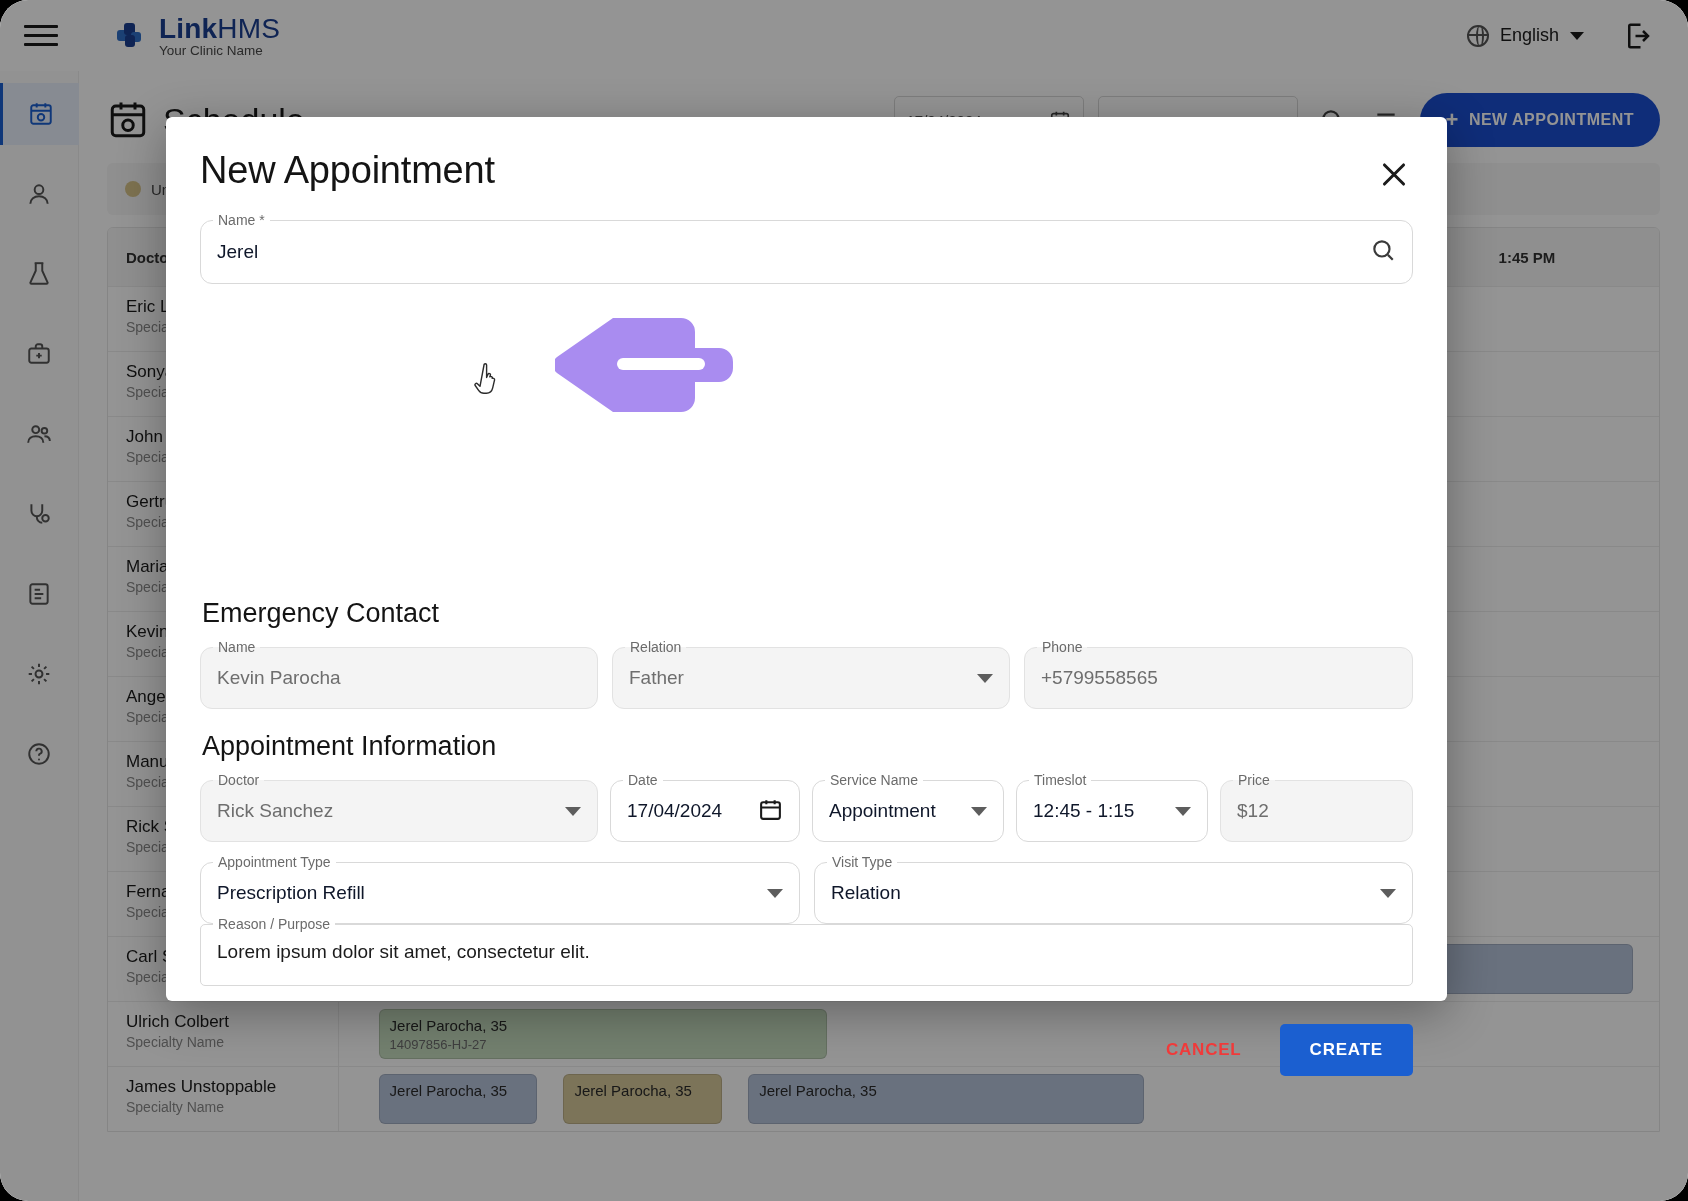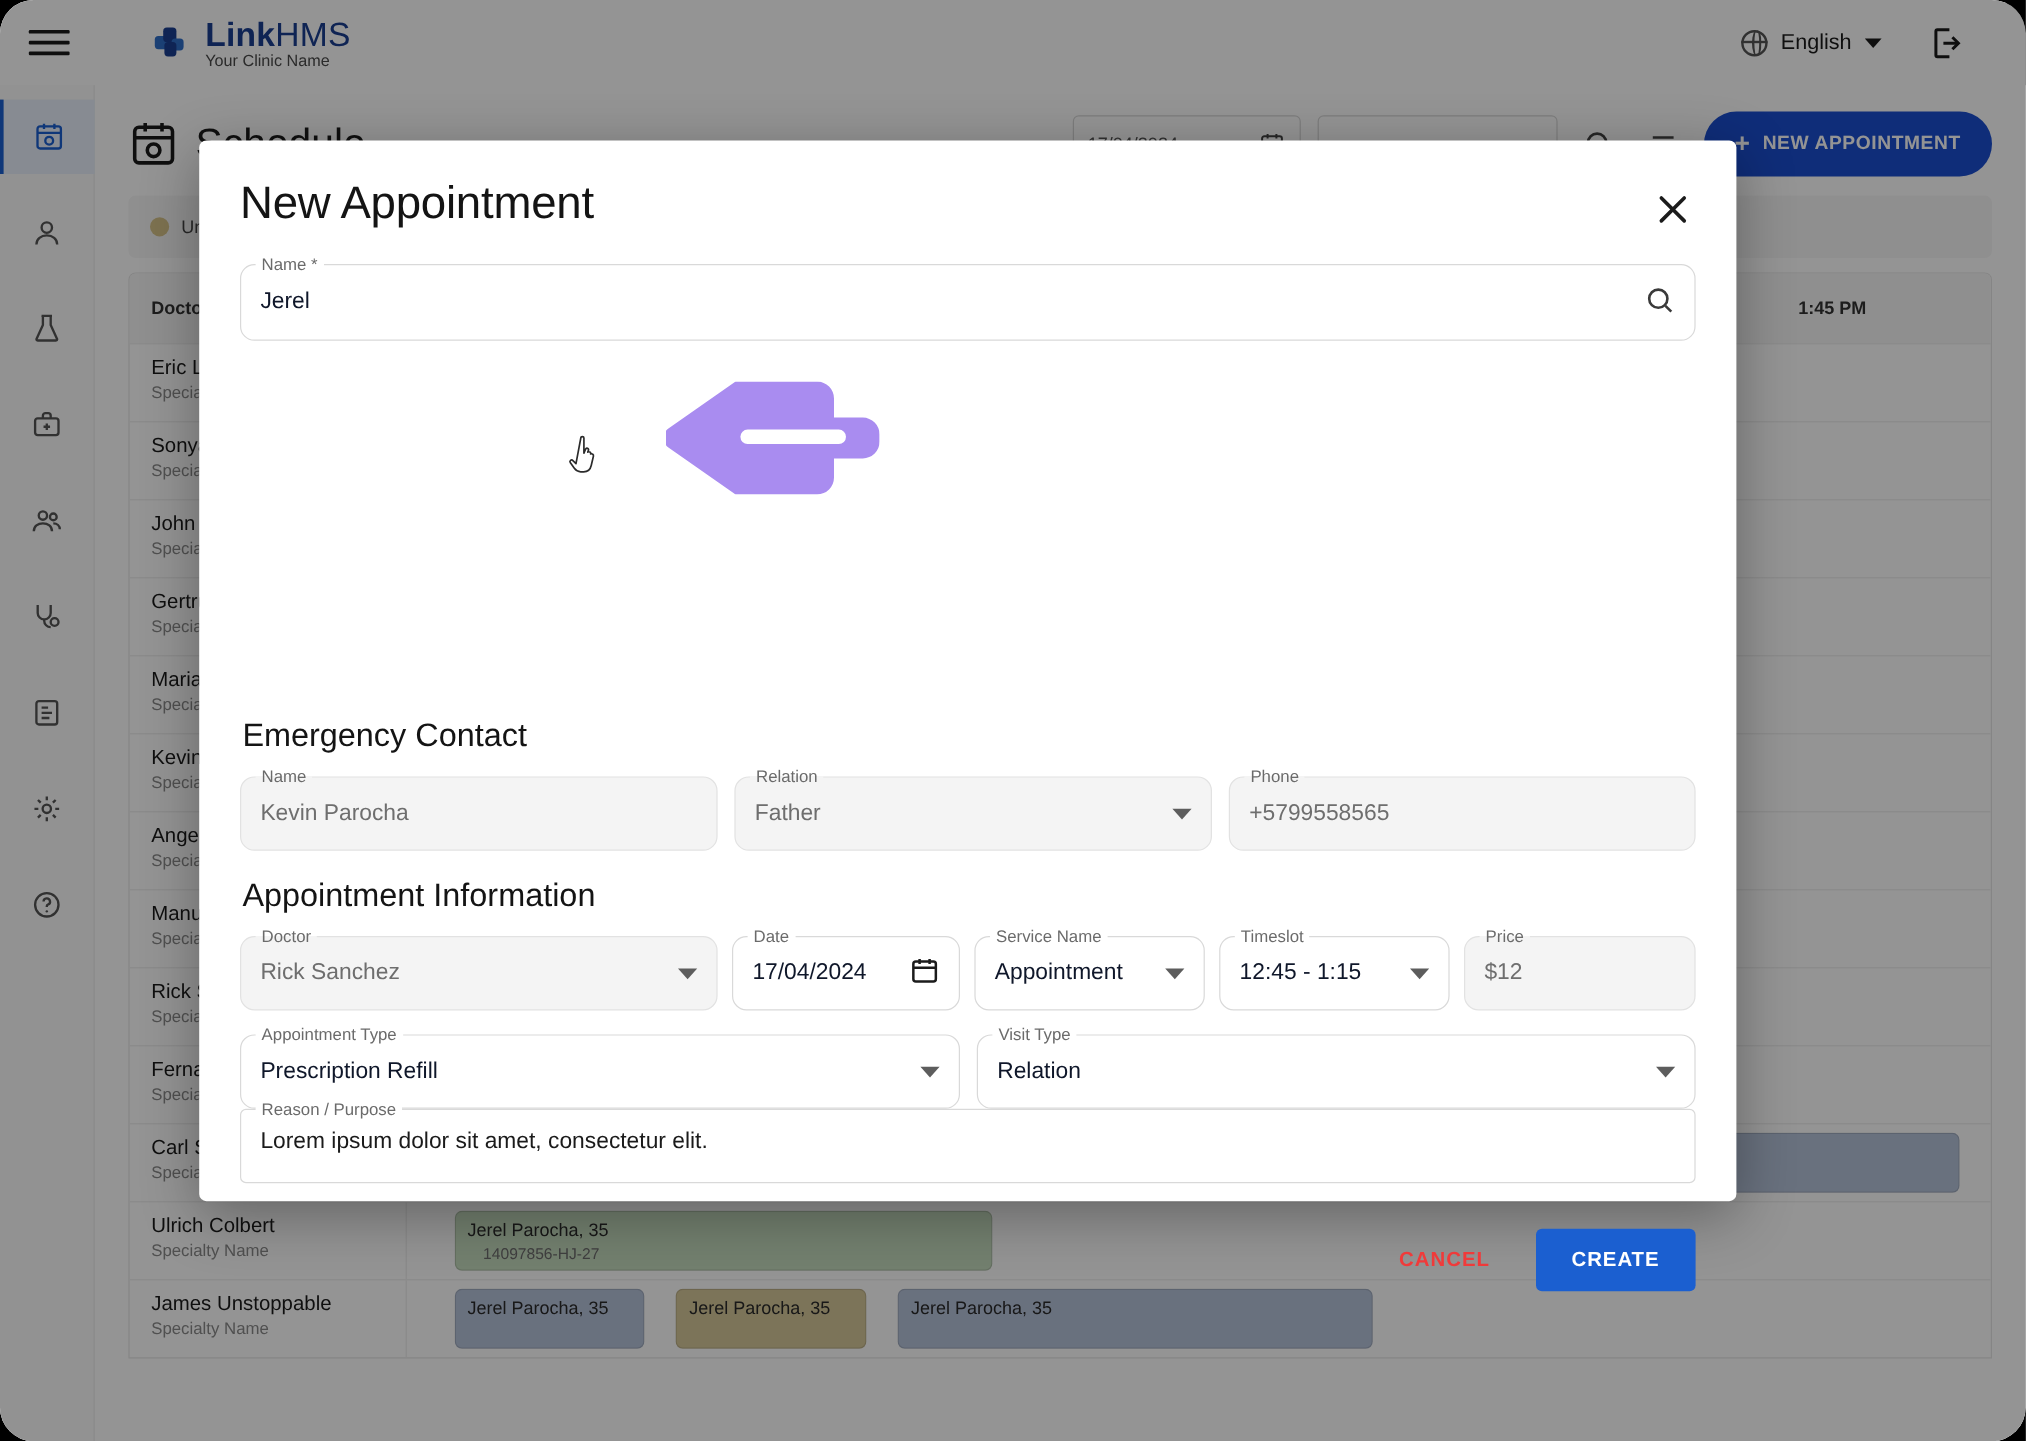--- a/index.html
+++ b/index.html
@@ -11,25 +11,24 @@
   }
   #app {
     position: absolute; inset: 0;
     background: #ffffff;
     border-radius: 28px;
     overflow: hidden;
   }
 
   
   .topbar {
-    position: absolute; top: 0; left: 0; right: 16px; height: 71px;
+    position: absolute; top: 0; left: 0; right: 0; height: 71px;
     background: #fff;
     display: flex; align-items: center;
     z-index: 1;
-    gap: 12px;
   }
   .hamburger { margin-left: 24px; width: 34px; height: 34px; display:flex; flex-direction:column; justify-content:center; gap:6px; cursor:pointer;}
   .hamburger i { display:block; height: 3px; background:#1b1b1b; border-radius:1px;}
   .brand { margin-left: 57px; display:flex; align-items:center; gap: 10px;}
   .brand-mark { width: 34px; height: 34px; position: relative;}
   .brand-text .l1 { font-size: 28px; color:#1b3f91; font-weight: 400; letter-spacing: .2px;}
   .brand-text .l1 b { font-weight: 700; }
   .brand-text .l2 { font-size: 13.5px; color:#4a4a4a; margin-top:-2px;}
   .top-right { margin-left:auto; display:flex; align-items:center; gap:34px; padding-right: 30px;}
   .lang { display:flex; align-items:center; gap:11px; font-size: 18px; color:#1b1b1b; cursor:pointer;}
@@ -64,21 +63,21 @@
   .sched { margin: 12px 28px 0 28px; border:1px solid #e6e6e6; border-top-left-radius:6px; border-top-right-radius:6px; overflow:hidden;}
   .sched-head { display:flex; height:58px; background:#f7f7f7; align-items:center; font-size:15px; font-weight:700; color:#333;}
   .sched-head .hcell { flex:1; text-align:center;}
   .sched-head .hcell.doc { flex:0 0 230px; text-align:left; padding-left:18px;}
   .row { display:flex; min-height:65px; border-top:1px solid #ededed;}
   .row .doc { flex:0 0 230px; padding:10px 0 0 18px;}
   .row .doc .nm { font-size:17px; color:#1b1b1b;}
   .row .doc .sp { font-size:14px; color:#8a8a8a; margin-top:2px;}
   .row .slots { flex:1; position:relative; border-left:1px solid #ededed;}
   .appt { position:absolute; top:7px; bottom:7px; border-radius:6px; border:1px solid rgba(0,0,0,.12); padding:7px 10px; font-size:15px; color:#2a2a2a; overflow:hidden;}
-  .appt .sub { font-size:13px; color:#6d6d6d; margin-top:3px;margin-left:13px;}
+  .appt .sub { font-size:13px; color:#6d6d6d; margin-top:3px;}
 
   
   .scrim { position:absolute; inset:0; background:rgba(0,0,0,.42); z-index:5;}
 
   
   .modal {
     position:absolute; left:166px; top:117px; width:1281px; height:884px;
     background:#fff; border-radius:6px; z-index:6;
     box-shadow: 0 12px 48px rgba(0,0,0,.32);
     padding: 32px 34px 0 34px;

